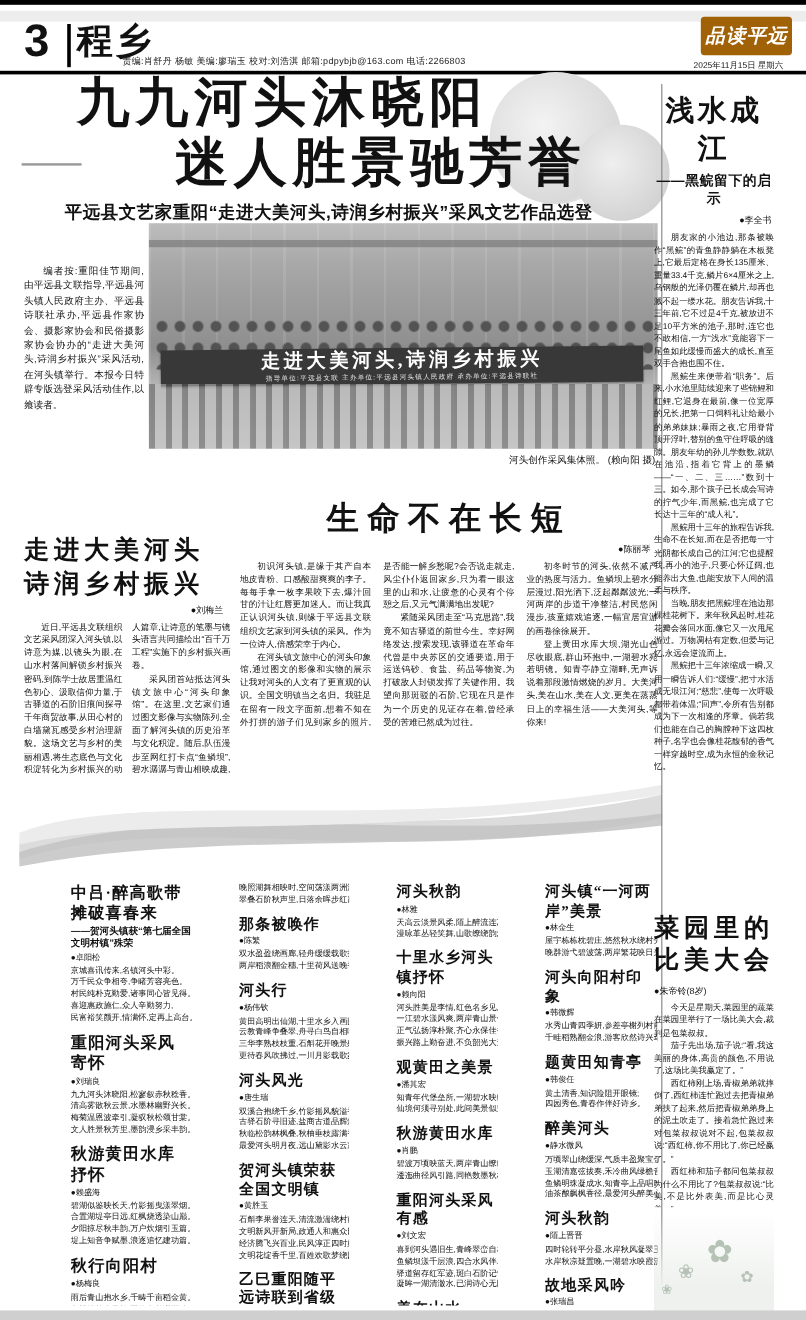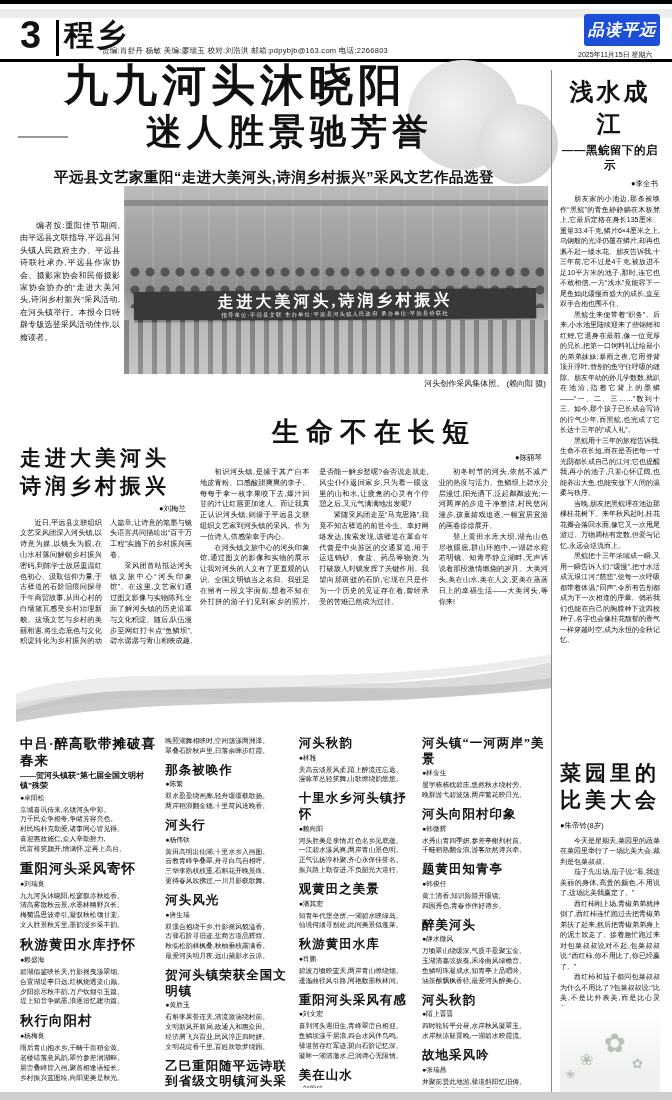--- a/index.html
+++ b/index.html
@@ -7,36 +7,36 @@
          font-family:"Liberation Sans","DejaVu Sans",sans-serif;color:#111;}
   .abs{position:absolute;}
   
   .topbar{left:0;top:0;width:672px;height:4px;background:#000;}
   .hdr-strip{left:0;top:9px;width:672px;height:9px;background:#ededed;}
   .pagenum{left:20px;top:16px;font-size:38px;font-weight:bold;line-height:1;}
   .pagebar{left:56px;top:20px;width:3px;height:36px;background:#000;}
   .section{left:64px;top:20px;font-size:30px;font-weight:bold;line-height:1;letter-spacing:2px;
            font-family:"Liberation Serif","DejaVu Serif",serif;}
   .credits{left:102px;top:46px;font-size:7.5px;color:#222;letter-spacing:.3px;}
-  .masthead{left:584px;top:14px;width:76px;height:32px;background:#1d4ed8;color:#fff;
+  .masthead{left:584px;top:14px;width:76px;height:32px;background:#a16207;color:#fff;
             display:flex;align-items:center;justify-content:center;border-radius:3px;
             font-family:"Liberation Serif","DejaVu Serif",serif;font-weight:bold;
             font-style:italic;font-size:16px;letter-spacing:1px;}
   .pdate{left:578px;top:50px;font-size:7px;color:#111;}
   .rule{left:0;top:59px;width:672px;height:3px;background:#000;}
   
   .hl-wrap{left:18px;top:64px;width:534px;height:128px;}
   .hl-circle1{position:absolute;left:390px;top:-4px;width:110px;height:110px;border-radius:50%;
               background:radial-gradient(circle at 40% 40%, #f3f3f3, #d9d9d9 70%, #fff);}
   .hl-circle2{position:absolute;left:460px;top:40px;width:80px;height:80px;border-radius:50%;
               background:radial-gradient(circle at 40% 40%, #efefef, #d2d2d2 75%, #fff);}
   .hl-dash{position:absolute;left:0;top:72px;width:50px;height:2px;background:#999;}
   .hl1{position:absolute;left:46px;top:0;font-size:44px;font-weight:bold;letter-spacing:5px;
        font-family:"Liberation Serif","DejaVu Serif",serif;line-height:1;}
-  .hl2{position:absolute;left:128px;top:50px;font-size:36px;font-weight:bold;letter-spacing:5px;
+  .hl2{position:absolute;left:128px;top:50px;font-size:44px;font-weight:bold;letter-spacing:5px;
        font-family:"Liberation Serif","DejaVu Serif",serif;line-height:1;}
   .hl-sub{position:absolute;left:36px;top:104px;font-size:14.5px;font-weight:bold;letter-spacing:.5px;}
   
   .ednote{left:20px;top:200px;width:100px;height:186px;font-size:8px;line-height:1.55;
           text-align:justify;overflow:hidden;margin-top:20px;}
   .ednote p{margin:0;text-indent:2em;}
   
   .photo-wrap{left:124px;top:186px;width:424px;height:205px;}
   .photo{position:absolute;left:0;top:0;width:424px;height:188px;overflow:hidden;
      background:
@@ -67,21 +67,21 @@
   .fbody p{margin:0;text-indent:2em;}
   .f1 .fbody{column-count:2;column-gap:8px;height:140px;}
   .f2{left:200px;top:414px;width:348px;height:292px;}
   .f2 .ft{font-size:27px;font-weight:bold;letter-spacing:7px;text-align:center;
           font-family:"Liberation Serif","DejaVu Serif",serif;}
   .f2 .fbody{column-count:3;column-gap:10px;height:232px;}
   
   .wave{left:16px;top:610px;width:536px;height:118px;z-index:0;pointer-events:none;}
   
   .vline{left:551px;top:70px;width:1px;height:1022px;background:#8a8a8a;}
-  .sidebar{left:560px;top:76px;width:100px;height:1014px;}
+  .sidebar{left:545px;top:76px;width:100px;height:1014px;}
   .es-title{font-size:24px;font-weight:bold;letter-spacing:3px;text-align:center;
             font-family:"Liberation Serif","DejaVu Serif",serif;}
   .es-sub{font-size:11.5px;font-weight:bold;text-align:center;margin-top:3px;letter-spacing:.5px;}
   .es-author{font-size:7.5px;text-align:right;margin:6px 2px 5px 0;}
   .es-body{font-size:7px;line-height:1.5;text-align:justify;height:540px;overflow:hidden;}
   .es-body p{margin:0;text-indent:2em;}
   .st-title{font-size:21px;font-weight:bold;letter-spacing:4px;text-align:center;line-height:1.3;
             margin-top:26px;font-family:"Liberation Serif","DejaVu Serif",serif;}
   .st-author{font-size:7.5px;text-align:left;margin:6px 2px 5px 0;}
   .st-body{font-size:7px;line-height:1.5;text-align:justify;height:170px;overflow:hidden;}
@@ -89,21 +89,21 @@
   .flowers{position:relative;height:90px;margin-top:4px;
            background:linear-gradient(rgba(255,255,255,0), #eef1ee 70%);}
   .flowers span{position:absolute;color:#b7c2b7;}
   .fl1{left:44px;top:18px;font-size:26px;}
   .fl2{left:20px;top:40px;font-size:16px;color:#c5cec5;}
   .fl3{left:72px;top:46px;font-size:13px;color:#cdd5cd;}
   .fl4{left:6px;top:58px;font-size:11px;color:#d4dad4;}
   
   .poems{left:20px;top:736px;width:528px;height:352px;display:flex;justify-content:space-between;
          overflow:hidden;z-index:1;}
-  .pcol{overflow:hidden;}
+  .pcol{overflow:hidden;margin-left:39px;}
   .pc1{width:136px;} .pc2{width:124px;} .pc3{width:114px;} .pc4{width:126px;}
   .poem{margin-bottom:7px;}
   .ptitle{font-size:12.5px;font-weight:bold;letter-spacing:1px;line-height:1.25;
           font-family:"Liberation Serif","DejaVu Serif",serif;}
   .pc1 .ptitle{font-size:13.5px;}
   .psub{font-size:8px;font-weight:bold;line-height:1.3;margin-top:1px;}
   .pauthor{font-size:6.8px;margin:1px 0 2px;}
   .verse{font-size:6.8px;line-height:1.45;white-space:nowrap;overflow:hidden;}
   .botband{left:0;top:1092px;width:672px;height:8px;background:#cfcfcf;}
 </style>

